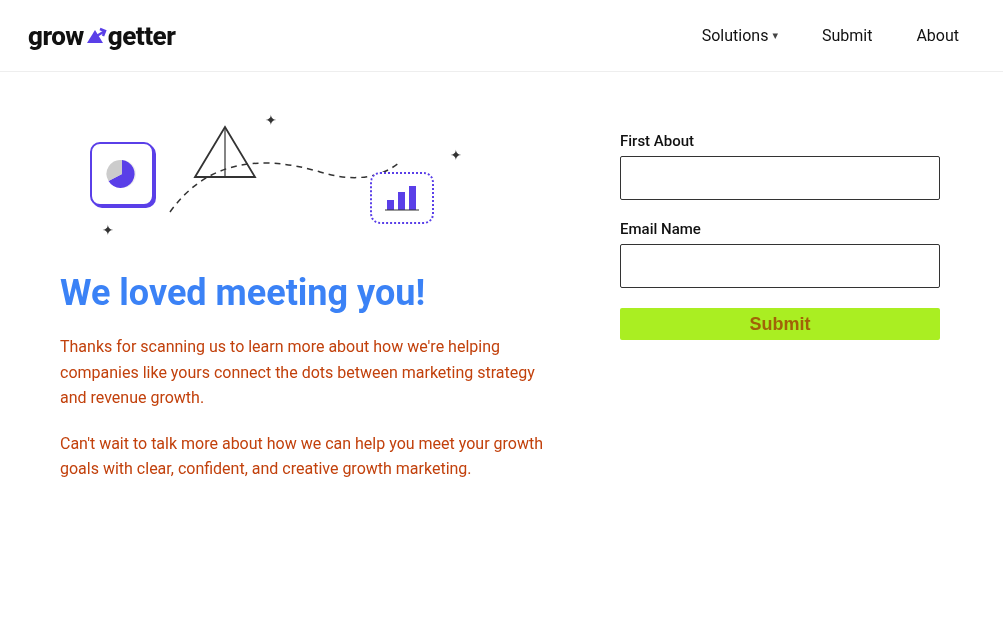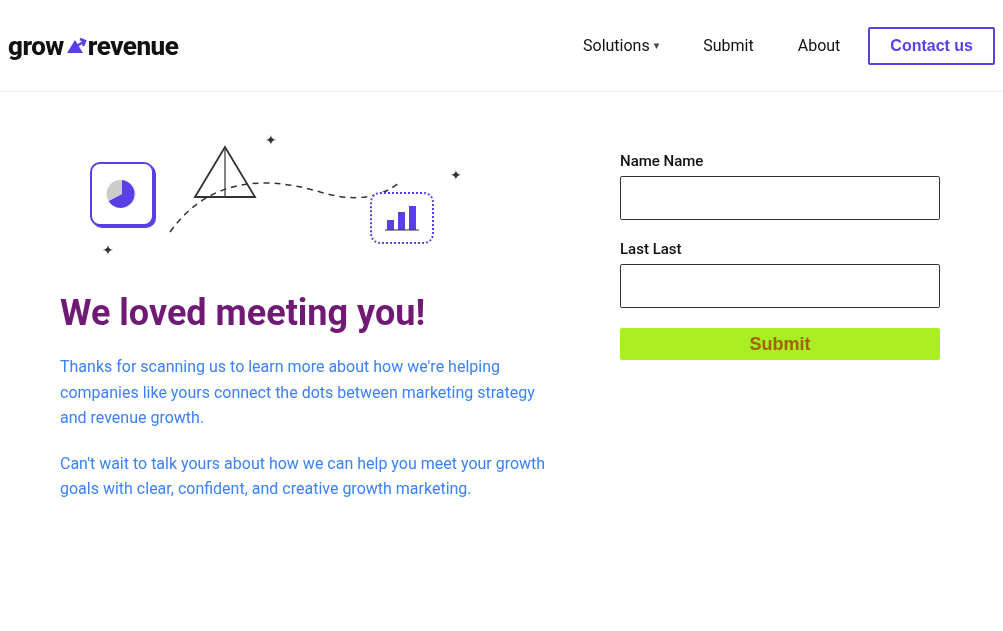--- a/index.html
+++ b/index.html
@@ -14,22 +14,22 @@
       color: #111;
       width: 1003px;
       min-height: 631px;
     }
 
     
     header {
       display: flex;
       align-items: center;
       justify-content: space-between;
-      padding: 0 8px;
-      height: 92px;
+      padding: 0 28px;
+      height: 72px;
       border-bottom: 1px solid #eee;
     }
 
     .logo {
       display: flex;
       align-items: center;
       font-size: 26px;
       font-weight: 800;
       color: #111;
       letter-spacing: -0.5px;
@@ -150,27 +150,27 @@
 
     .sparkle-1 { left: 205px; top: 20px; }
     .sparkle-2 { left: 42px; top: 130px; }
     .sparkle-3 { left: 390px; top: 55px; }
 
     
     .heading {
       font-size: 36px;
       font-weight: 700;
       margin-bottom: 20px;
-      color: #701a75;
+      color: #3b82f6;
     }
 
     .body-text {
       font-size: 16px;
       line-height: 1.6;
-      color: #3b82f6;
+      color: #c2410c;
       margin-bottom: 20px;
     }
 
     
     .right-section {
       width: 320px;
       padding-top: 40px;
     }
 
     .form-group {
@@ -229,35 +229,34 @@
 <body>
 
 <header>
   <a class="logo" href="#">
     <span>grow</span>
       <svg class="logo-arrow" viewBox="0 0 22 18" fill="none" xmlns="http://www.w3.org/2000/svg">
       <polygon points="2,16 10,3 18,16" fill="#5a3fe8"></polygon>
       <line x1="10" y1="10" x2="20" y2="4" stroke="#5a3fe8" stroke-width="2.5"></line>
       <polyline points="15,2 20,4 18,9" stroke="#5a3fe8" stroke-width="2.5" fill="none"></polyline>
     </svg>
-      <span>revenue</span>
+      <span>getter</span>
   </a>
 
   <nav>
     <a class="nav-item" href="#">
       <span>Solutions</span>
       <span class="nav-chevron">▾</span>
     </a>
     <a class="nav-item" href="#">
       <span>Submit</span>
     </a>
     <a class="nav-item" href="#">
       <span>About</span>
     </a>
-    <button class="contact-btn">Contact us</button>
   </nav>
 </header>
 
 <main>
   <div class="left-section">
 
     <div class="illustration">
 
       <svg class="dashed-path" width="300" height="120" viewBox="0 0 300 120">
         <path d="M 50 80 Q 100 10 200 40 Q 250 55 280 30" stroke="#333" stroke-width="1.5" fill="none" stroke-dasharray="6,5"></path>
@@ -289,30 +288,30 @@
         <line x1="35" y1="5" x2="35" y2="55" stroke="#333" stroke-width="1.2"></line>
       </svg>
 
       <span class="sparkle sparkle-1">✦</span>
       <span class="sparkle sparkle-2">✦</span>
       <span class="sparkle sparkle-3">✦</span>
     </div>
 
     <h1 class="heading">We loved meeting you!</h1>
     <p class="body-text">Thanks for scanning us to learn more about how we're helping companies like yours connect the dots between marketing strategy and revenue growth.</p>
-    <p class="body-text">Can't wait to talk yours about how we can help you meet your growth goals with clear, confident, and creative growth marketing.</p>
+    <p class="body-text">Can't wait to talk more about how we can help you meet your growth goals with clear, confident, and creative growth marketing.</p>
   </div>
 
   <div class="right-section">
     <div class="form-group">
-      <label class="form-label">Name Name</label>
+      <label class="form-label">First About</label>
       <input class="form-input" type="text" style="">
     </div>
 
     <div class="form-group">
-      <label class="form-label">Last Last</label>
+      <label class="form-label">Email Name</label>
       <input class="form-input" type="text" style="">
     </div>
 
 
     <button class="submit-btn">Submit</button>
   </div>
 </main>
 
 </body></html>

